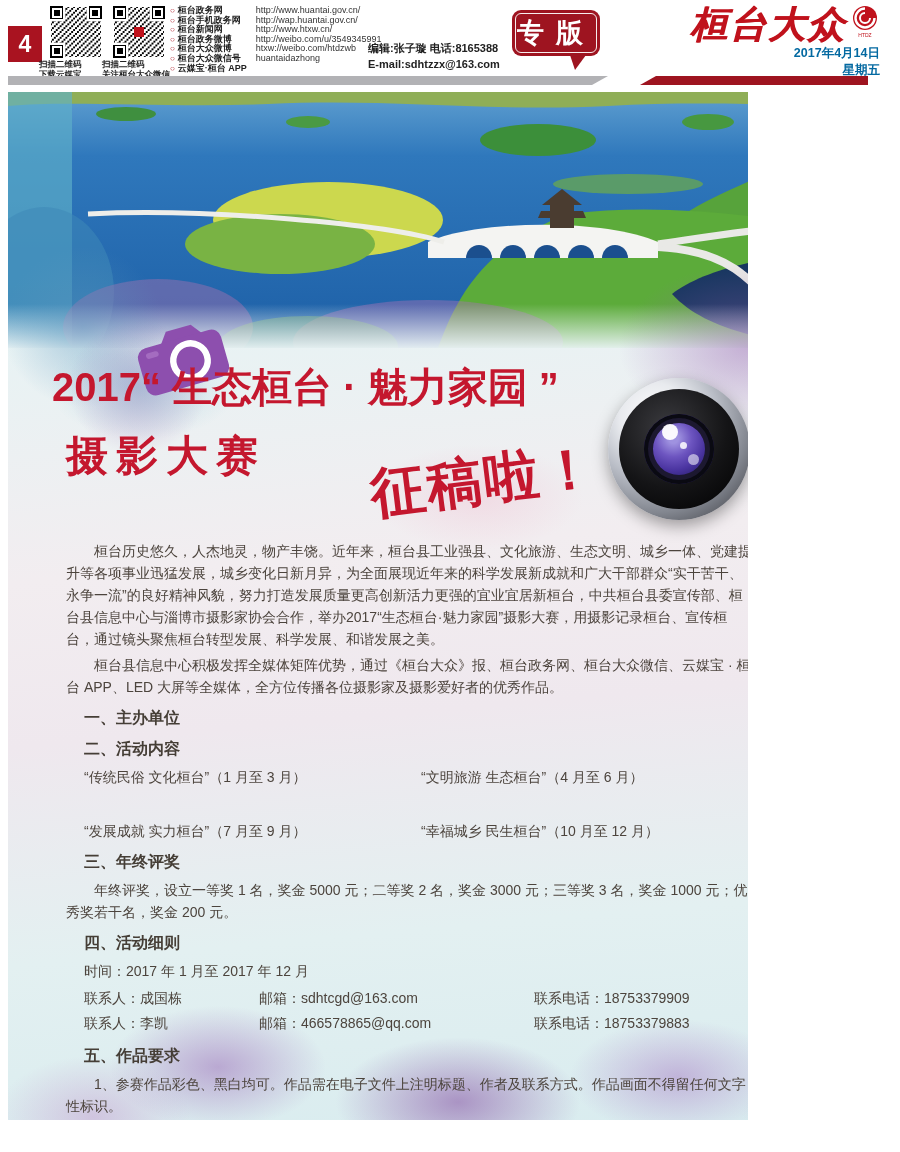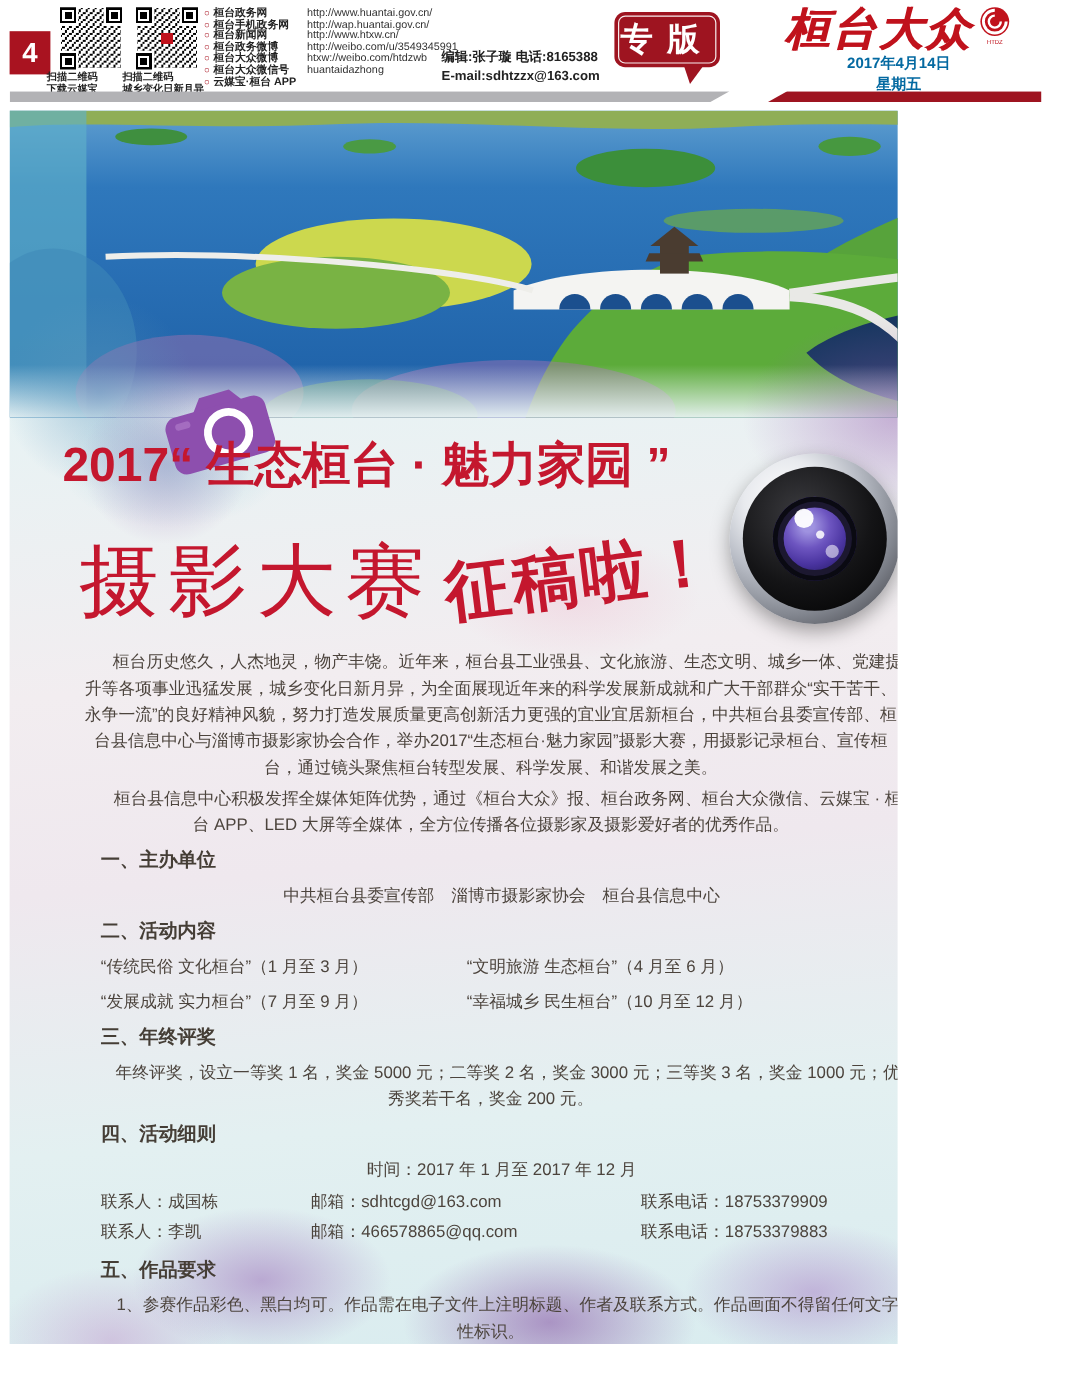--- a/index.html
+++ b/index.html
@@ -19,40 +19,40 @@
   .bullet{color:#a91320;margin-right:3px;font-size:8px;}
   .link-label{font-weight:bold;width:78px;}
   .link-url{color:#333;}
   .editor{position:absolute;left:368px;top:40px;font-size:11px;line-height:16px;font-weight:bold;color:#222;}
   .badge{position:absolute;left:512px;top:10px;width:88px;height:46px;background:#9e1420;border-radius:9px;
          color:#fff;font-size:27px;font-weight:bold;letter-spacing:12px;display:flex;align-items:center;
          justify-content:center;padding-left:0;box-sizing:border-box;}
   .badge::before{content:"";position:absolute;inset:3px;border:1.5px solid rgba(255,255,255,.92);border-radius:6px;}
   .badge::after{content:"";position:absolute;bottom:-14px;right:14px;width:0;height:0;
          border-top:15px solid #9e1420;border-left:5px solid transparent;border-right:11px solid transparent;}
-  .masthead{position:absolute;left:618px;top:4px;width:262px;text-align:center;}
+  .masthead{position:absolute;left:618px;top:4px;width:262px;text-align:right;}
   .masthead-name{font-family:"DejaVu Serif",serif;font-style:italic;font-weight:bold;font-size:37px;
          color:#c0121c;letter-spacing:2px;display:inline-block;line-height:40px;
          text-shadow:1px 0 0 #c0121c;}
   .masthead-logo{display:inline-block;vertical-align:top;margin-left:4px;}
   .dateline{font-size:12.5px;font-weight:bold;color:#0369a1;line-height:16px;margin-top:1px;}
   .graybar{position:absolute;left:8px;top:76px;width:600px;height:9px;background:#b2b2b5;
          clip-path:polygon(0 0,100% 0,calc(100% - 16px) 100%,0 100%);}
   .redbar{position:absolute;left:640px;top:76px;width:228px;height:9px;background:#9e1420;
          clip-path:polygon(16px 0,100% 0,100% 100%,0 100%);}
 
   
   .poster{position:absolute;left:8px;top:92px;width:740px;height:1028px;overflow:hidden;
         background:linear-gradient(175deg,#cfe7ee 0%,#e7f3f4 22%,#f2edf0 45%,#efe8ee 60%,#e3f0f1 80%,#d9ecef 100%);}
   .photo{position:absolute;left:0;top:0;width:884px;height:256px;}
   .blob{position:absolute;pointer-events:none;}
 
   .title1{position:absolute;left:44px;top:268px;font-size:40px;font-weight:bold;color:#c4172e;
           letter-spacing:0px;white-space:nowrap;}
-  .title2{position:absolute;left:58px;top:348px;font-size:66px;font-weight:normal;color:#c4172e;letter-spacing:8px;}
+  .title2{position:absolute;left:58px;top:336px;font-size:42px;font-weight:bold;color:#c4172e;letter-spacing:8px;}
   .title-call{position:absolute;left:362px;top:352px;font-size:55px;font-weight:bold;color:#c4172e;
           transform:rotate(-7deg);letter-spacing:2px;}
   .cam-icon{position:absolute;left:128px;top:232px;transform:rotate(-16deg);}
 
   .lens{position:absolute;left:600px;top:286px;width:142px;height:142px;border-radius:50%;
         background:radial-gradient(circle at 33% 28%,#ffffff,#e8eaee 25%,#b9bdc6 45%,#82868f 68%,#55575e 85%,#3a3c42);
         box-shadow:0 6px 16px rgba(0,0,0,.35);}
   .lens::before{content:"";position:absolute;inset:11px;border-radius:50%;
         background:radial-gradient(circle at 40% 32%,#3a3a3e,#141416 55%,#000);}
   .lens::after{content:"";position:absolute;inset:36px;border-radius:50%;
@@ -60,24 +60,24 @@
         box-shadow:inset 0 0 0 4px #0a0a12,inset 0 0 0 9px #1c1830;}
   .hl{position:absolute;border-radius:50%;background:#fff;z-index:2;}
   .hl1{width:16px;height:16px;left:54px;top:46px;opacity:.95;}
   .hl2{width:7px;height:7px;left:72px;top:64px;opacity:.85;}
   .hl3{width:11px;height:11px;left:80px;top:76px;opacity:.55;}
 
   .content{position:absolute;left:0;top:448px;width:757px;height:578px;box-sizing:border-box;
         padding:0 12px 0 46px;border-right:1px solid rgba(100,110,115,.28);
         color:#4c443d;font-size:14px;line-height:22px;}
   .content h3{font-size:16px;color:#453e36;margin:9px 0 6px 30px;}
-  .para{margin:0 0 4px 12px;text-align:center;}
+  .para{margin:0 0 4px 12px;}
   .indent{text-indent:2em;}
   .lead{margin-left:30px;}
-  .grid2{display:grid;grid-template-columns:305px 1fr;row-gap:7px;margin-left:30px;}
+  .grid2{display:grid;grid-template-columns:305px 1fr;row-gap:7px;margin-left:30px;gap:32px;}
   .contact{display:grid;grid-template-columns:175px 275px 1fr;margin-left:30px;line-height:25px;}
 
   
   .footer{position:absolute;left:8px;top:1124px;width:884px;}
   .rule{border-top:3px solid #121212;}
   .rule2{border-top:1px solid #121212;margin-top:2px;}
   .footer-row{display:flex;justify-content:space-between;padding:5px 26px 0;
         font-size:11.5px;font-weight:bold;color:#121212;white-space:nowrap;}
 </style>
 </head>
@@ -122,21 +122,21 @@
       <path fill="#000" fill-rule="evenodd" d="M0,20h7v7h-7z M1,21v5h5v-5z"></path>
         <rect x="2" y="22" width="3" height="3"></rect>
       <rect x="11" y="11" width="5" height="5" fill="#c0121c"></rect>
     </svg>
     <div class="qrcap qrcap1">
       <div>扫描二维码</div>
       <div>下载云媒宝</div>
     </div>
     <div class="qrcap qrcap2">
       <div>扫描二维码</div>
-      <div>城乡变化日新月异</div>
+      <div>关注桓台大众微信</div>
     </div>
 
     <div class="links">
       <div class="link-row">
           <span class="bullet">○</span>
           <span class="link-label">桓台政务网</span>
           <span class="link-url">http://www.huantai.gov.cn/</span>
         </div>
       <div class="link-row">
           <span class="bullet">○</span>
@@ -272,21 +272,20 @@
       <span class="hl hl1"></span>
       <span class="hl hl2"></span>
       <span class="hl hl3"></span>
     </div>
 
     <div class="content">
       <p class="para indent">桓台历史悠久，人杰地灵，物产丰饶。近年来，桓台县工业强县、文化旅游、生态文明、城乡一体、党建提升等各项事业迅猛发展，城乡变化日新月异，为全面展现近年来的科学发展新成就和广大干部群众“实干苦干、永争一流”的良好精神风貌，努力打造发展质量更高创新活力更强的宜业宜居新桓台，中共桓台县委宣传部、桓台县信息中心与淄博市摄影家协会合作，举办2017“生态桓台·魅力家园”摄影大赛，用摄影记录桓台、宣传桓台，通过镜头聚焦桓台转型发展、科学发展、和谐发展之美。</p>
       <p class="para indent">桓台县信息中心积极发挥全媒体矩阵优势，通过《桓台大众》报、桓台政务网、桓台大众微信、云媒宝 · 桓台 APP、LED 大屏等全媒体，全方位传播各位摄影家及摄影爱好者的优秀作品。</p>
 
       <h3>一、主办单位</h3>
-      <p class="para lead">中共桓台县委宣传部　淄博市摄影家协会　桓台县信息中心</p>
 
       <h3>二、活动内容</h3>
       <div class="grid2">
         <span>“传统民俗 文化桓台”（1 月至 3 月）</span>
         <span>“文明旅游 生态桓台”（4 月至 6 月）</span>
         <span>“发展成就 实力桓台”（7 月至 9 月）</span>
         <span>“幸福城乡 民生桓台”（10 月至 12 月）</span>
       </div>
 
       <h3>三、年终评奖</h3>

